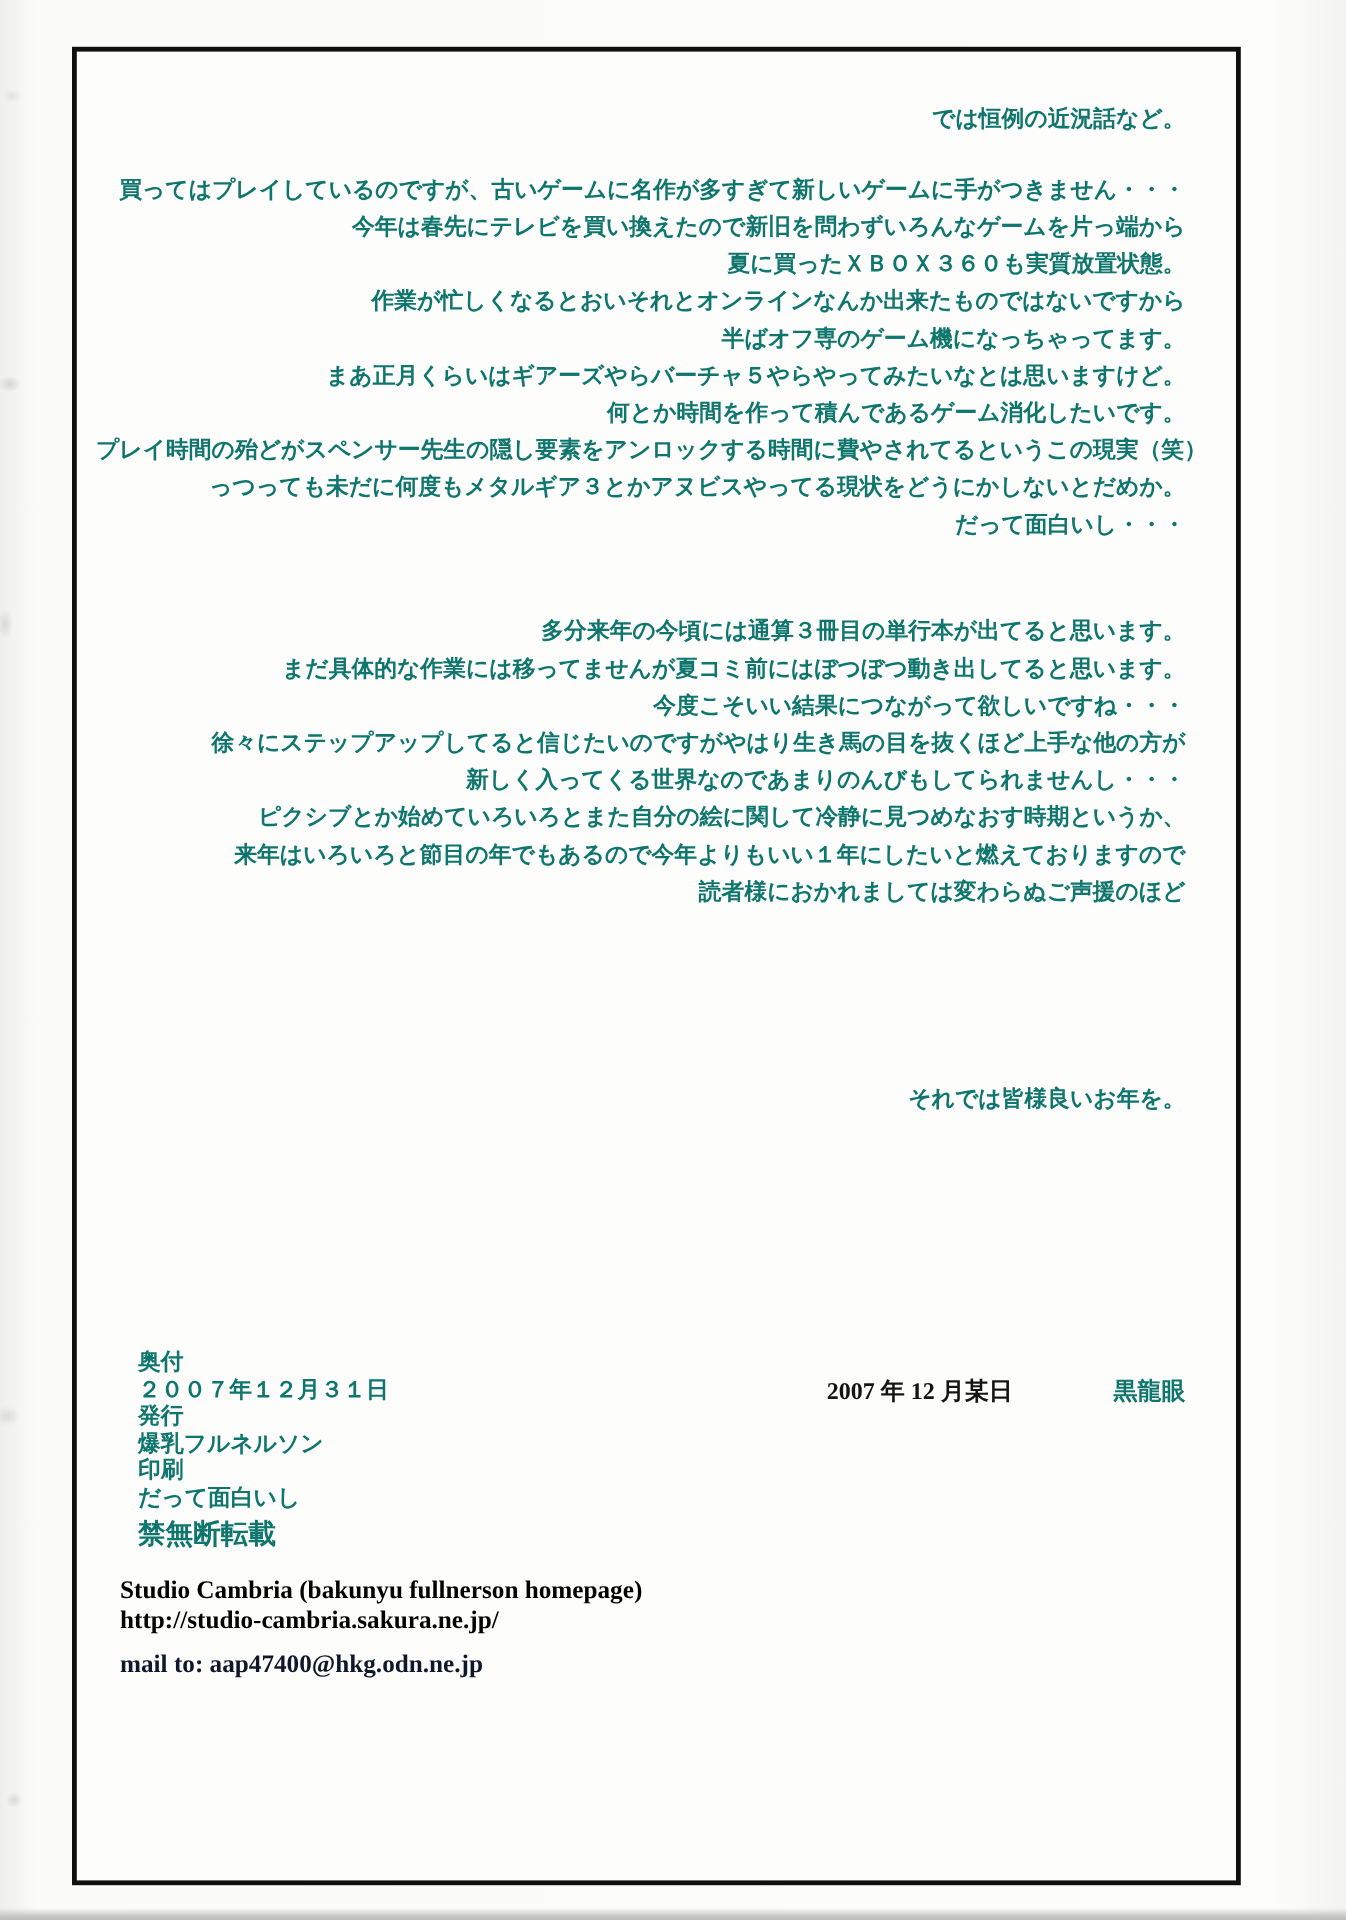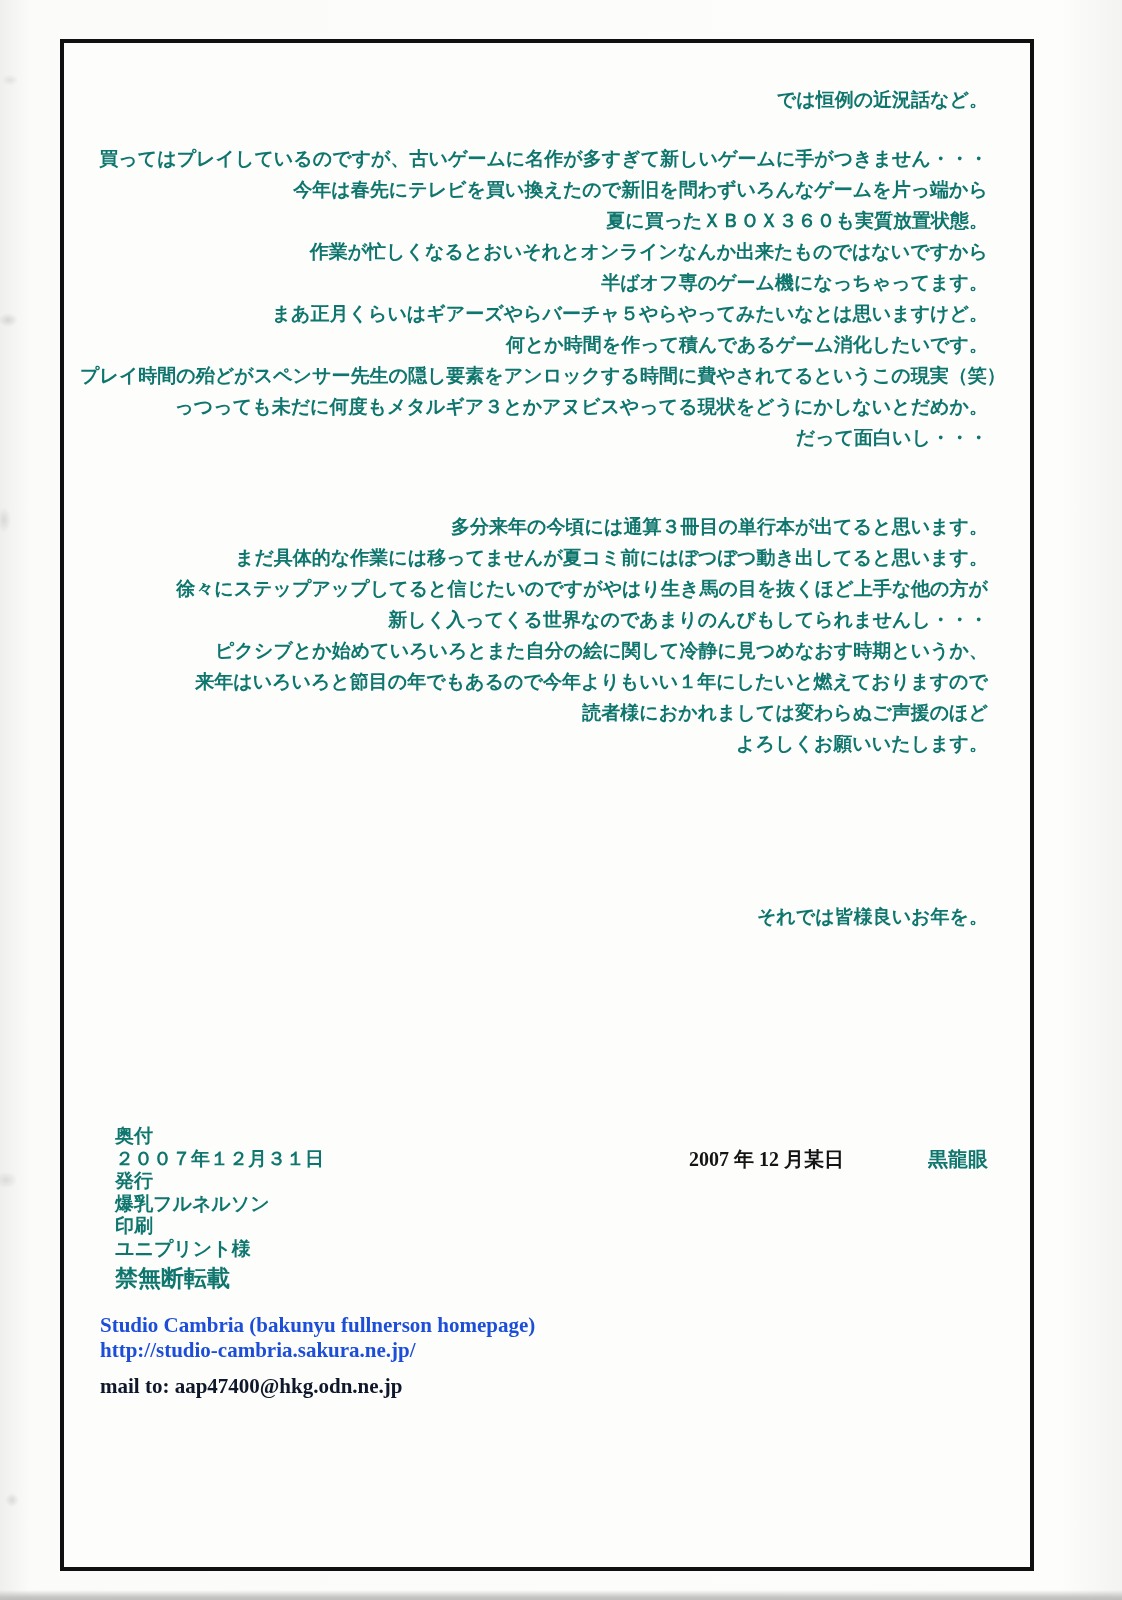--- a/index.html
+++ b/index.html
@@ -41,21 +41,21 @@
     position:absolute;right:134px;top:1146px;font-size:20px;text-align:right;
     font-family:"Liberation Serif","DejaVu Serif",serif;font-weight:bold;color:#141414;
   }
   .signature .author{
     font-family:"DejaVu Sans","Liberation Sans",sans-serif;
     margin-left:84px;
   }
   .latin-block{
     position:absolute;left:100px;top:1313px;
     font-family:"Liberation Serif","DejaVu Serif",serif;
-    font-weight:bold;color:#1d4ed8;font-size:21px;line-height:25px;
+    font-weight:bold;color:#000000;font-size:21px;line-height:25px;
   }
   .mail-line{
     position:absolute;left:100px;top:1374px;
     font-family:"Liberation Serif","DejaVu Serif",serif;
     font-weight:bold;color:#0f172a;font-size:21px;
   }
   .scan-bottom{
     position:absolute;left:0;bottom:0;width:1122px;height:10px;
     background:linear-gradient(180deg,rgba(120,120,120,0) 0%,#c6c6c4 70%,#bdbdbb 100%);
   }
@@ -90,39 +90,39 @@
   <div class="line">まあ正月くらいはギアーズやらバーチャ５やらやってみたいなとは思いますけど。</div>
   <div class="line">何とか時間を作って積んであるゲーム消化したいです。</div>
   <div class="line">プレイ時間の殆どがスペンサー先生の隠し要素をアンロックする時間に費やされてるというこの現実（笑）</div>
   <div class="line">っつっても未だに何度もメタルギア３とかアヌビスやってる現状をどうにかしないとだめか。</div>
   <div class="line">だって面白いし・・・</div>
 </div>
 
 <div class="right-col para2 jp">
   <div class="line">多分来年の今頃には通算３冊目の単行本が出てると思います。</div>
   <div class="line">まだ具体的な作業には移ってませんが夏コミ前にはぼつぼつ動き出してると思います。</div>
+  <div class="line">今度こそいい結果につながって欲しいですね・・・</div>
   <div class="line">徐々にステップアップしてると信じたいのですがやはり生き馬の目を抜くほど上手な他の方が</div>
   <div class="line">新しく入ってくる世界なのであまりのんびもしてられませんし・・・</div>
   <div class="line">ピクシブとか始めていろいろとまた自分の絵に関して冷静に見つめなおす時期というか、</div>
   <div class="line">来年はいろいろと節目の年でもあるので今年よりもいい１年にしたいと燃えておりますので</div>
   <div class="line">読者様におかれましては変わらぬご声援のほど</div>
-  <div class="line">よろしくお願いいたします。</div>
 </div>
 
 <div class="right-col closing jp">
   <div class="line">それでは皆様良いお年を。</div>
 </div>
 
 <div class="colophon jp">
   <div class="line">奥付</div>
   <div class="line">２００７年１２月３１日</div>
   <div class="line">発行</div>
   <div class="line">爆乳フルネルソン</div>
   <div class="line">印刷</div>
-  <div class="line">ユニプリント様</div>
+  <div class="line">だって面白いし</div>
 </div>
 
 <div class="notice jp">禁無断転載</div>
 
 <div class="signature">
   <span>2007 年 12 月某日</span><span class="author jp">黒龍眼</span>
 </div>
 
 <div class="latin-block">
   <div class="line">Studio Cambria (bakunyu fullnerson homepage)</div>

